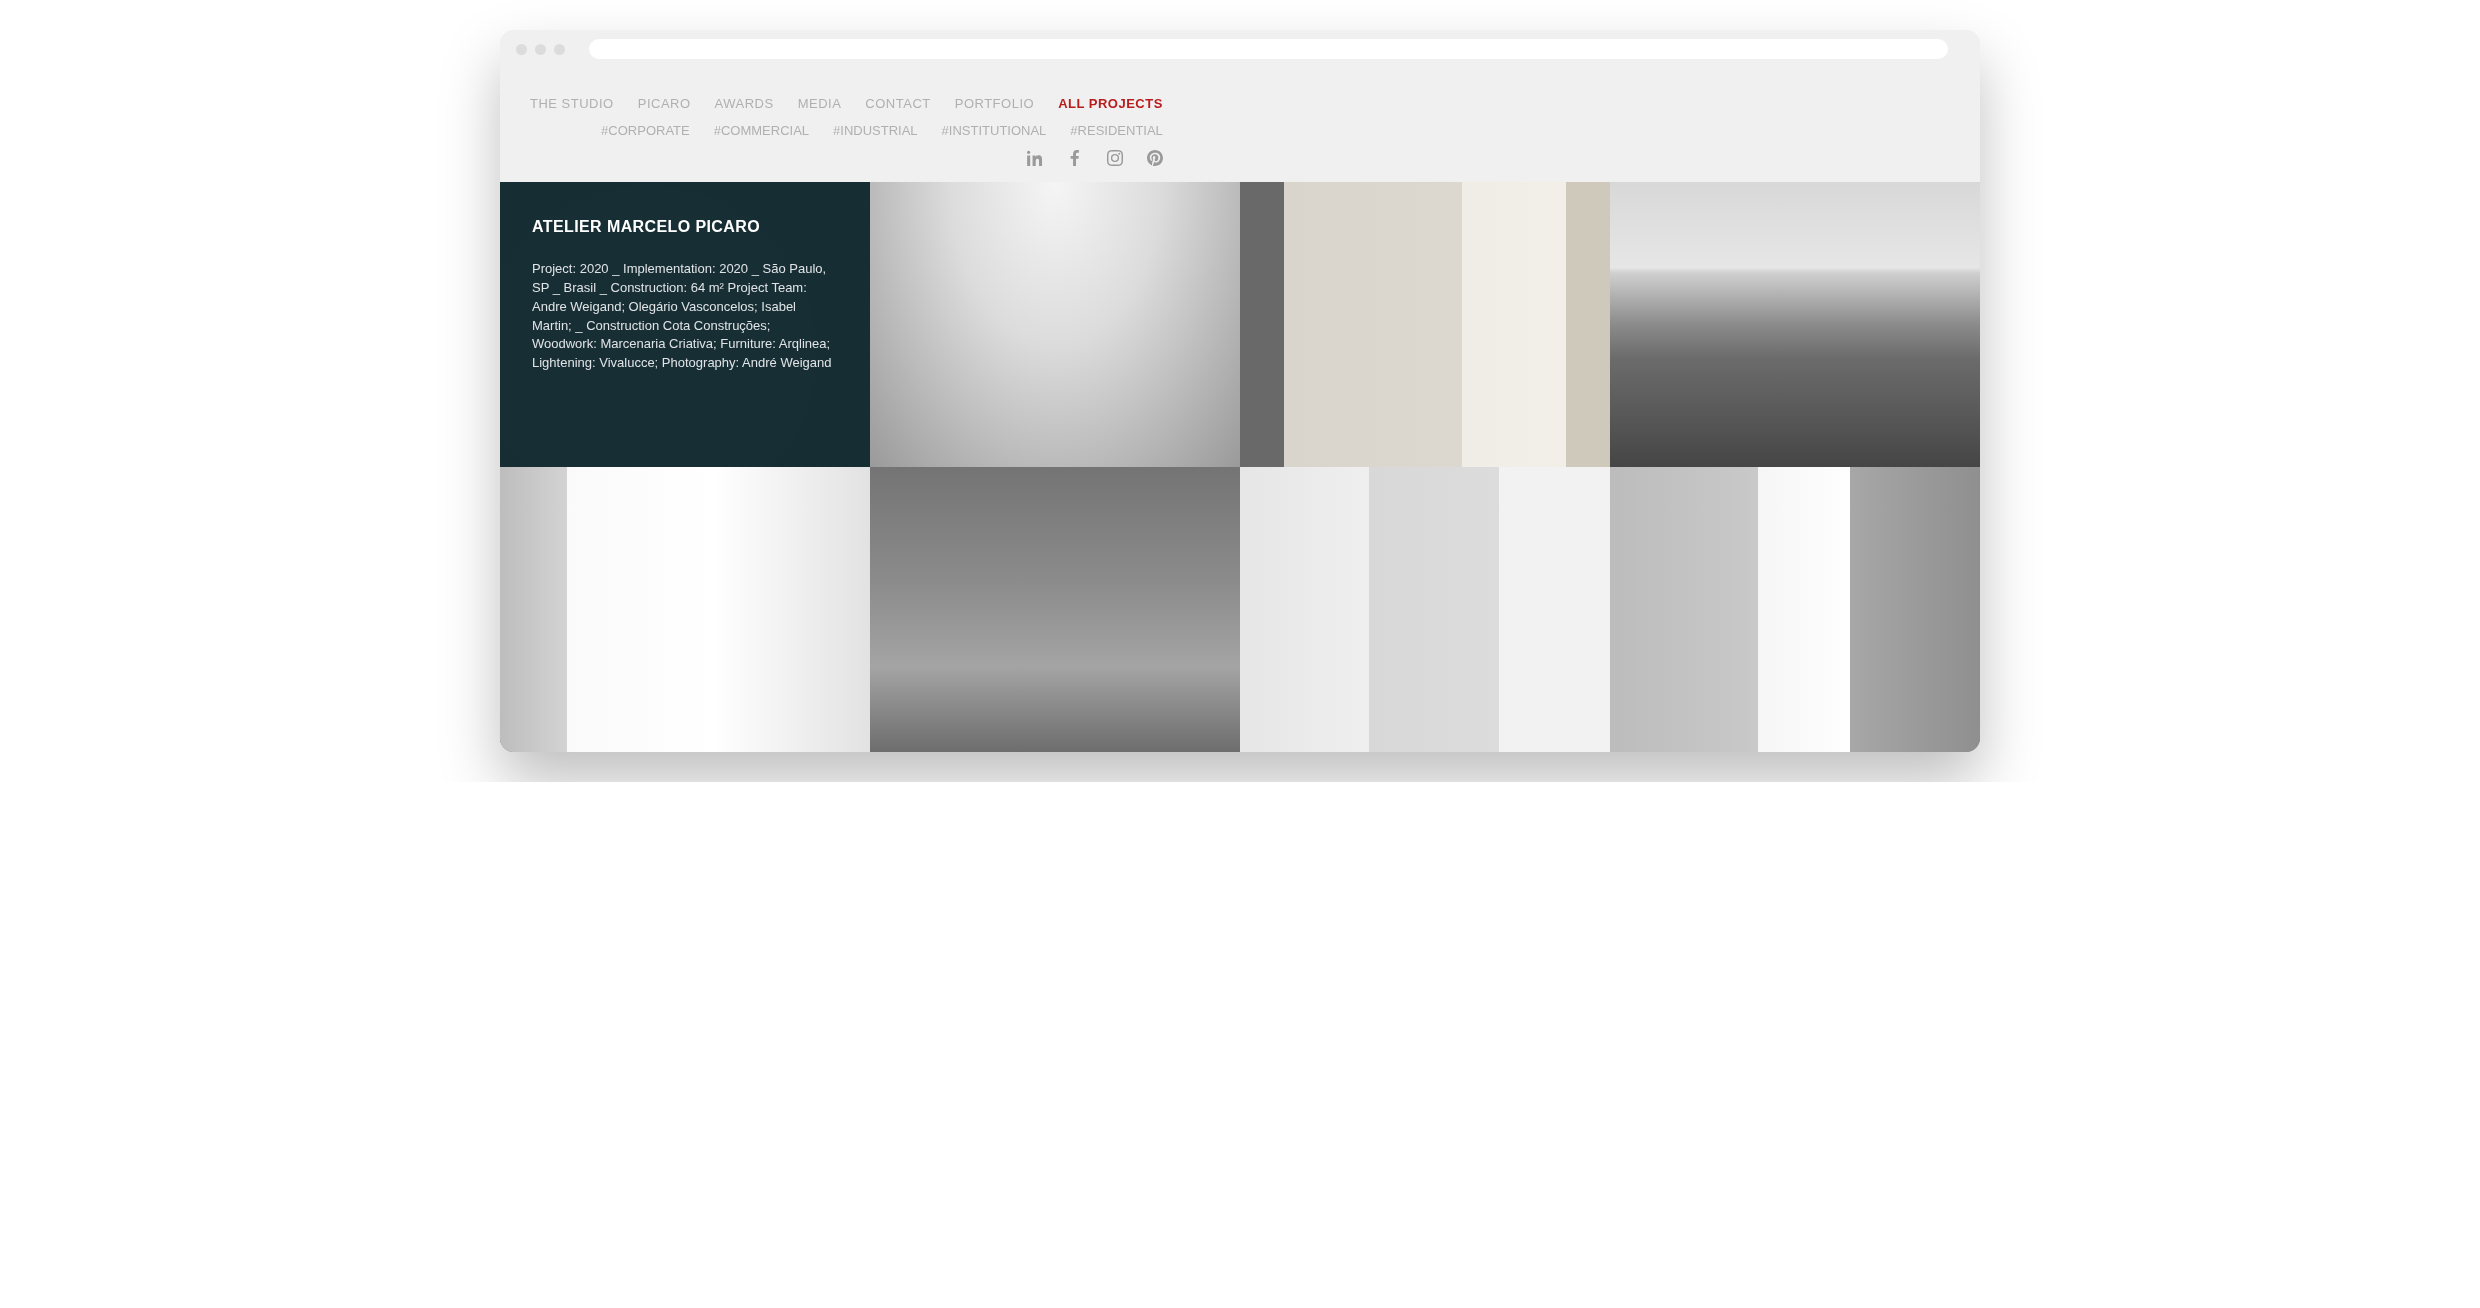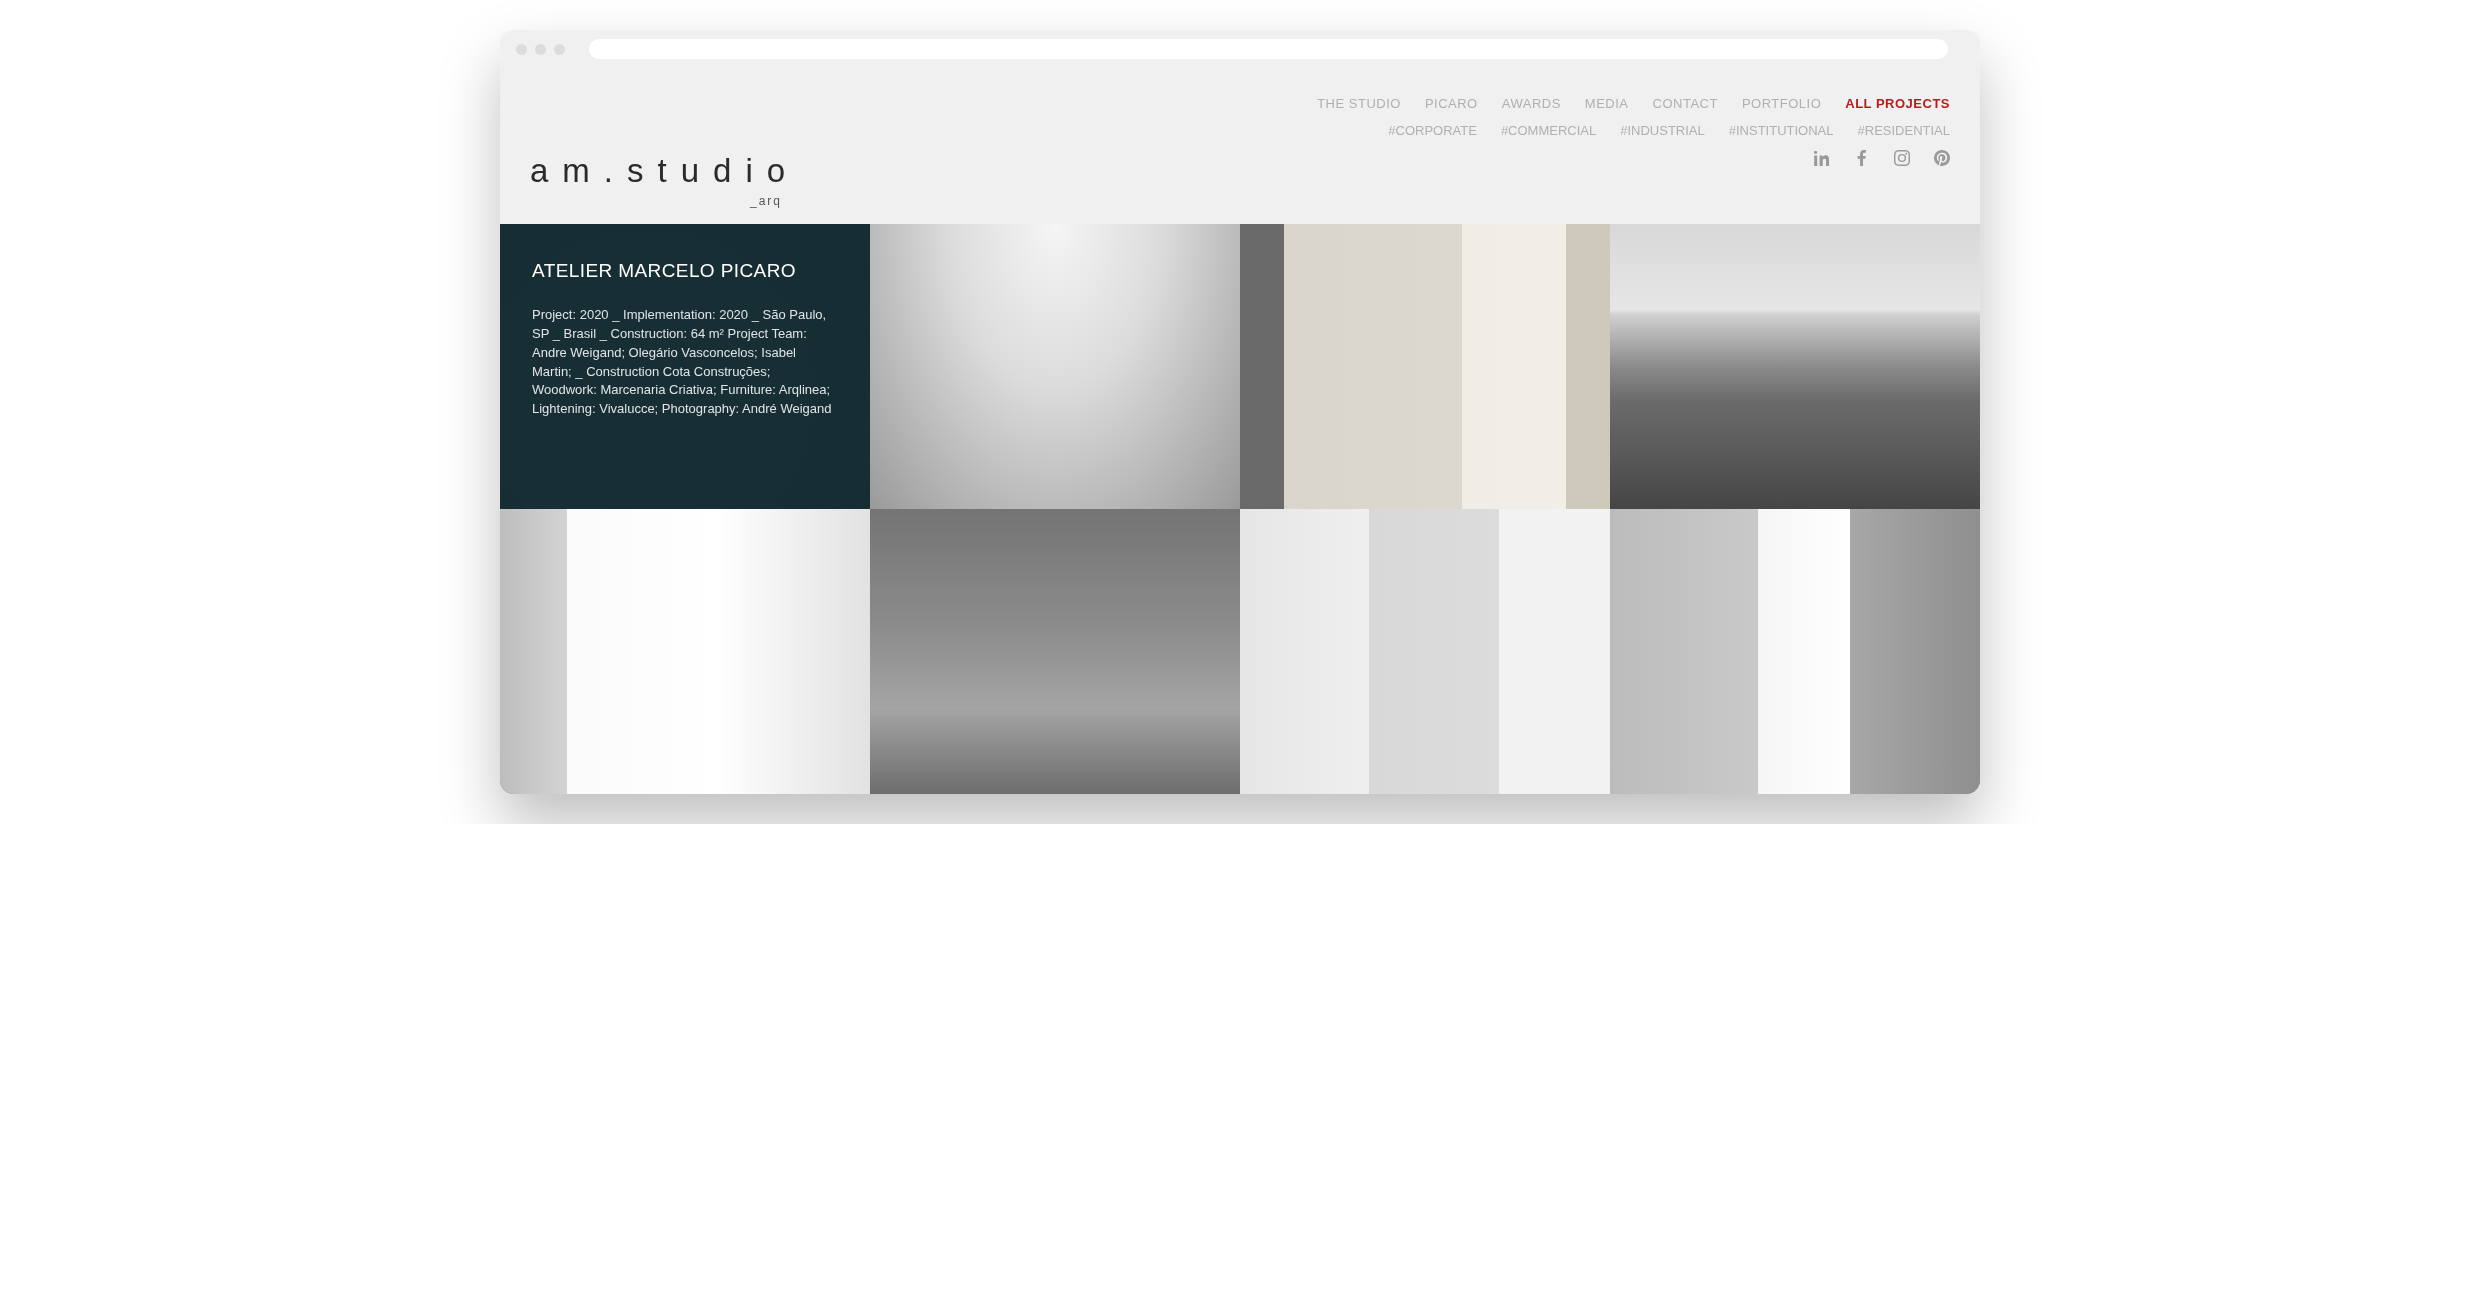--- a/index.html
+++ b/index.html
@@ -115,22 +115,22 @@
     position: absolute;
     inset: 0;
     background: rgba(25,48,56,0.93);
     color: #fff;
     padding: 36px 32px;
     display: flex;
     flex-direction: column;
     gap: 24px;
   }
   .tile-title {
-    font-size: 19px;
-    font-weight: 400;
+    font-size: 16px;
+    font-weight: 700;
     letter-spacing: 0.4px;
   }
   .tile-desc {
     font-size: 13px;
     line-height: 1.45;
     color: #e0e4e6;
     max-width: 320px;
   }
 
   
@@ -178,24 +178,20 @@
   <div class="browser-top">
     <div class="dot"></div>
     <div class="dot"></div>
     <div class="dot"></div>
     <div class="address-bar"></div>
   </div>
 
   <div class="page">
 
     <div class="header">
-      <div class="logo">
-        <div class="logo-main">am.studio</div>
-        <div class="logo-sub">_arq</div>
-      </div>
 
       <div class="nav-block">
         <div class="nav-row">
           <span class="nav-item">THE STUDIO</span>
           <span class="nav-item">PICARO</span>
           <span class="nav-item">AWARDS</span>
           <span class="nav-item">MEDIA</span>
           <span class="nav-item">CONTACT</span>
           <span class="nav-item">PORTFOLIO</span>
           <span class="nav-item active">ALL PROJECTS</span>

